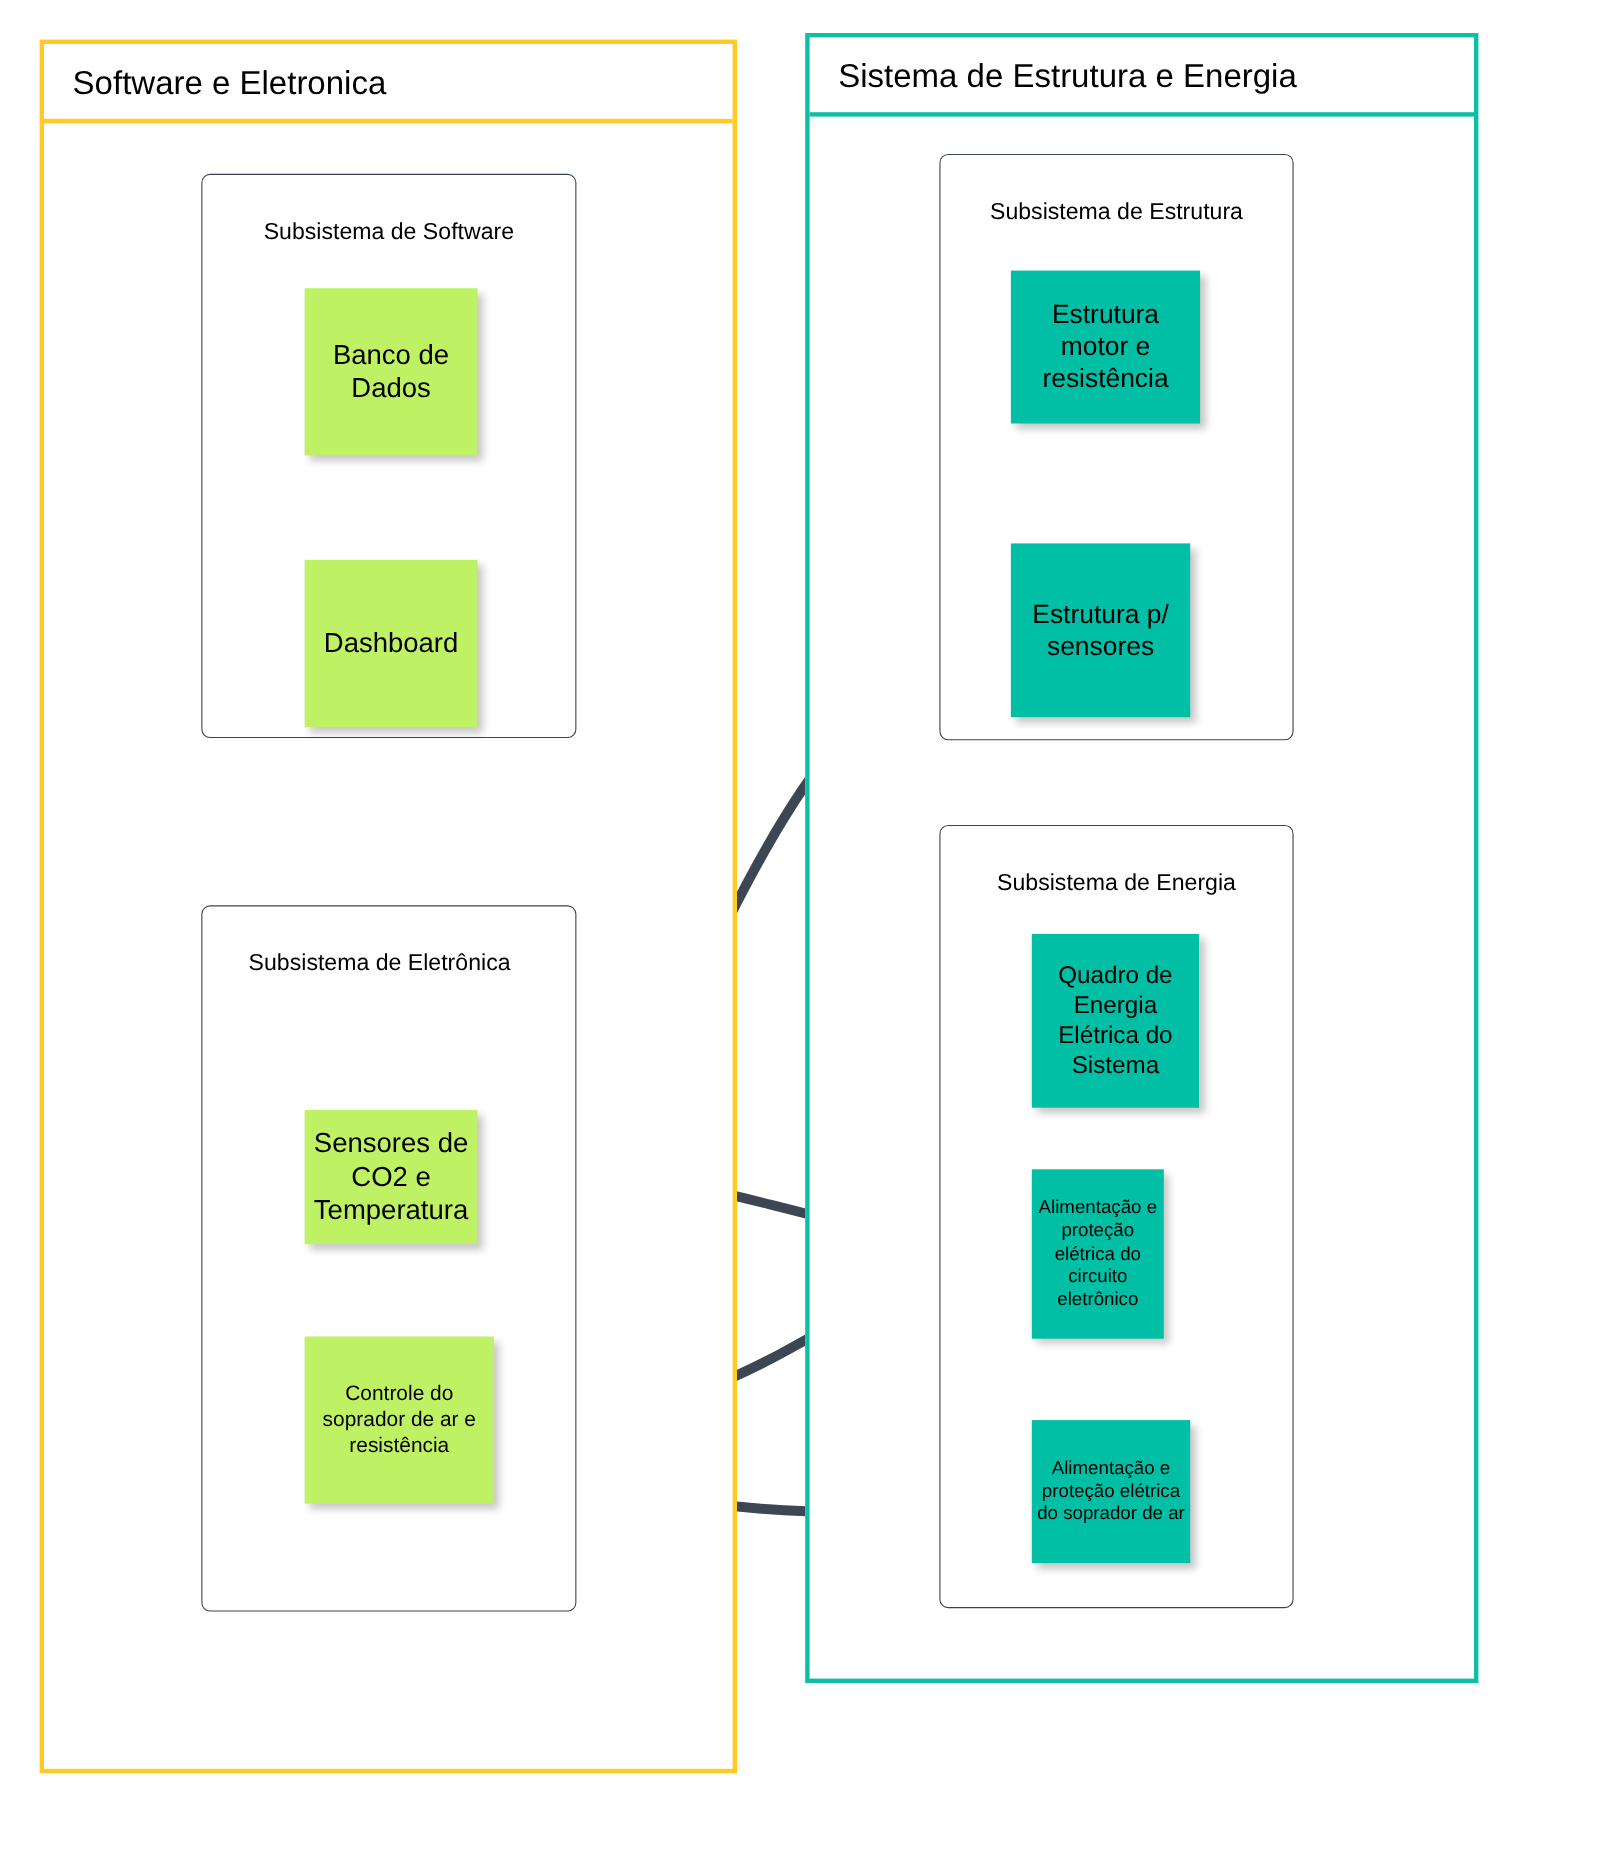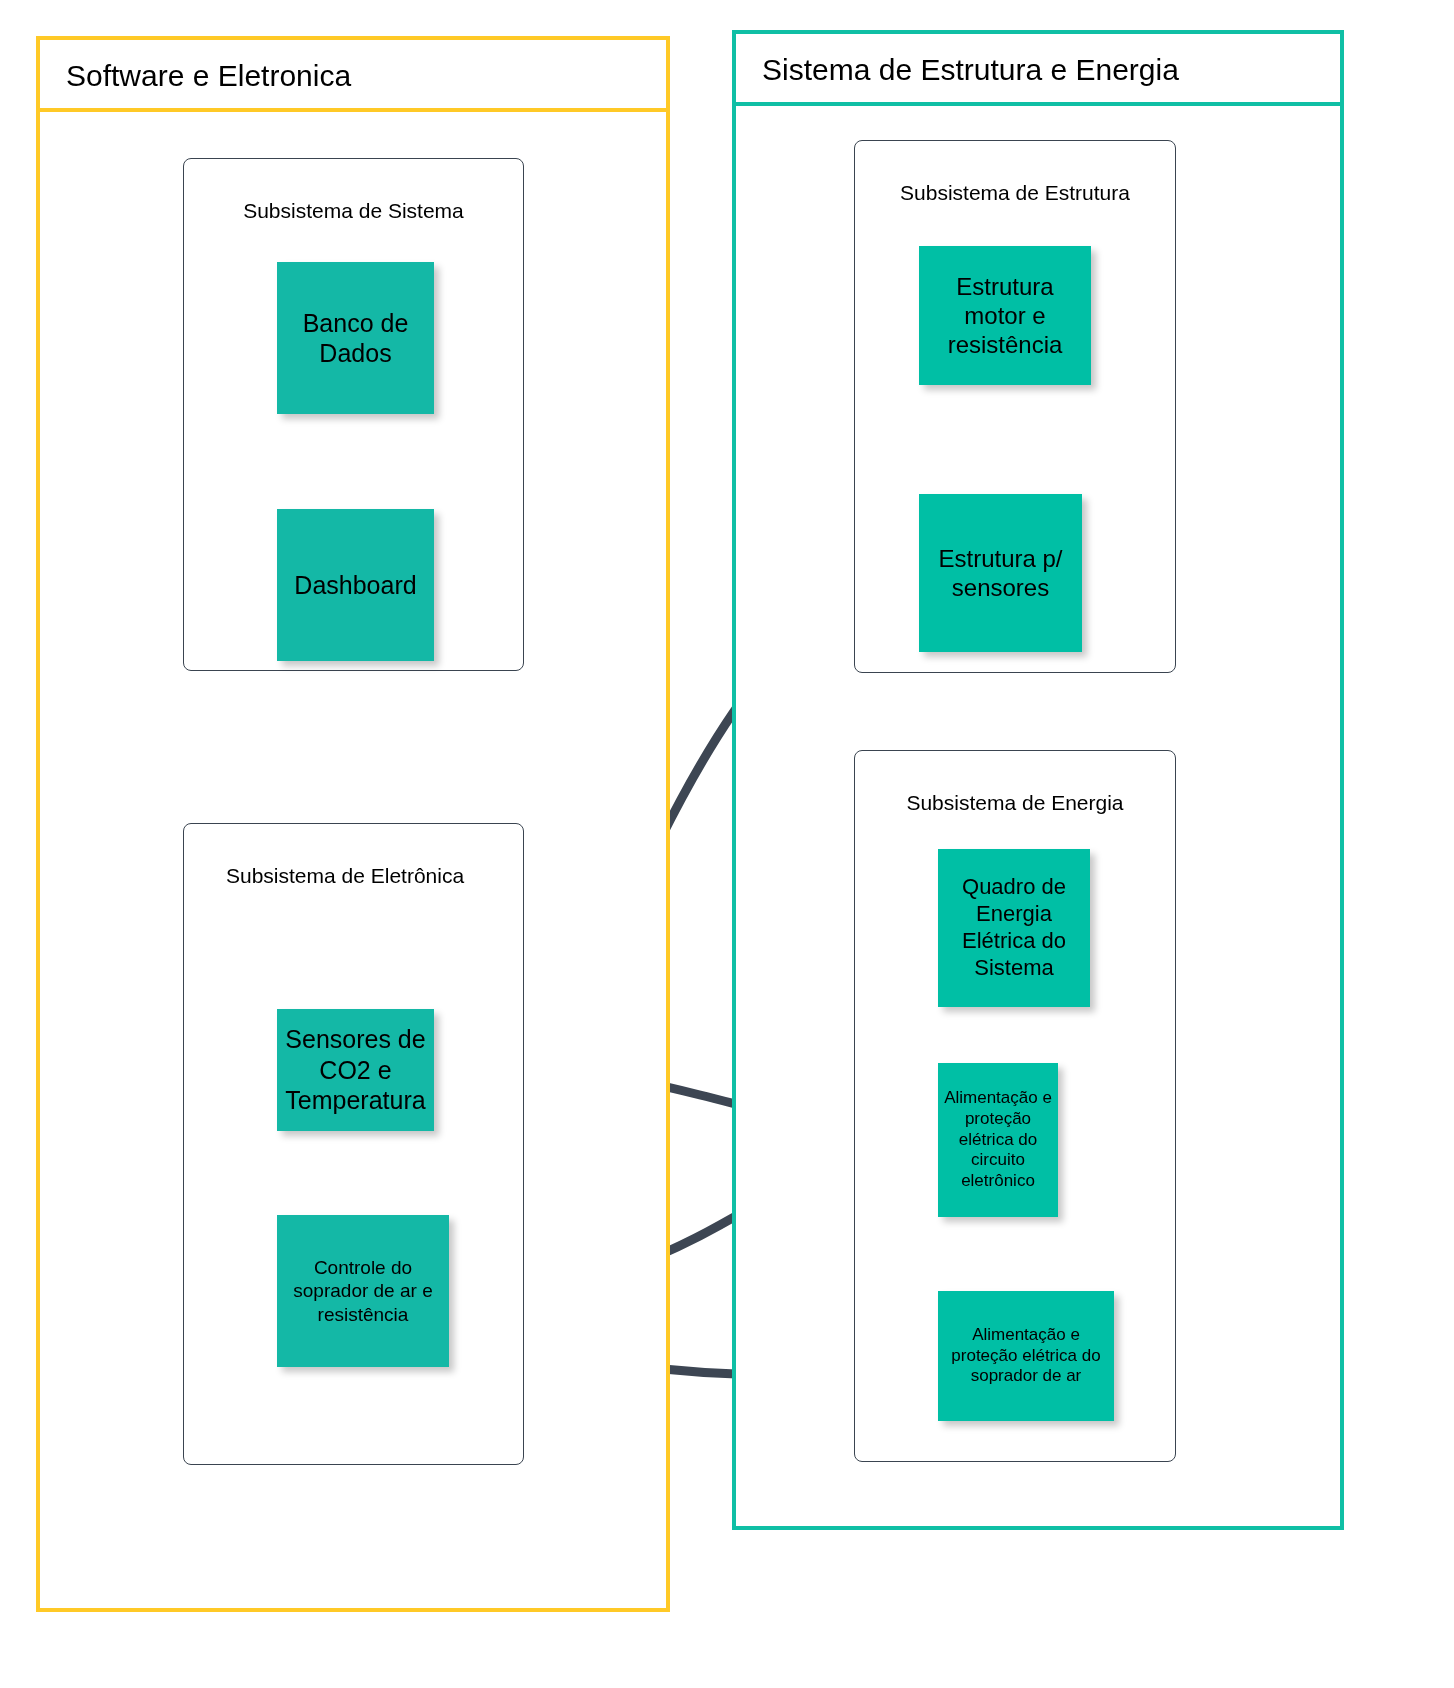--- a/index.html
+++ b/index.html
@@ -79,33 +79,33 @@
     position: absolute;
     display: flex;
     align-items: center;
     justify-content: center;
     text-align: center;
     color: #000000;
     box-shadow: 5px 5px 7px rgba(0,0,0,0.22);
     line-height: 1.22;
     padding: 4px;
   }
-  .node.yellow { background: #14b8a6; }
+  .node.yellow { background: #bef264; }
   .node.green  { background: #00BFA5; }
 
   #n-banco      { left: 277px; top: 262px;  width: 157px; height: 152px; font-size: 25px; }
   #n-dashboard  { left: 277px; top: 490px;  width: 157px; height: 152px; font-size: 25px; margin-top: 19px; }
   #n-sensores   { left: 277px; top: 1009px; width: 157px; height: 122px; font-size: 25px; }
   #n-controle   { left: 277px; top: 1215px; width: 172px; height: 152px; font-size: 19px; }
 
   #n-estr-motor { left: 919px; top: 246px;  width: 172px; height: 139px; font-size: 24px; }
   #n-estr-sens  { left: 919px; top: 494px;  width: 163px; height: 158px; font-size: 24px; }
   #n-quadro     { left: 938px; top: 849px;  width: 152px; height: 158px; font-size: 22px; }
   #n-alim-circ  { left: 938px; top: 1063px; width: 120px; height: 154px; font-size: 17px; }
-  #n-alim-sopr  { left: 938px; top: 1291px; width: 176px; height: 130px; font-size: 17px; }
+  #n-alim-sopr  { left: 938px; top: 1291px; width: 144px; height: 130px; font-size: 17px; }
 
   
   #edges {
     position: absolute;
     left: 0; top: 0;
     width: 1454px; height: 1688px;
     pointer-events: none;
   }
 </style>
 </head>
@@ -164,21 +164,21 @@
 
   <div class="group" id="group-software">
     <div class="group-title">Software e Eletronica</div>
   </div>
 
   <div class="group" id="group-energia">
     <div class="group-title">Sistema de Estrutura e Energia</div>
   </div>
 
   <div class="subsystem" id="sub-software">
-    <div class="subsystem-title">Subsistema de Sistema</div>
+    <div class="subsystem-title">Subsistema de Software</div>
   </div>
 
   <div class="subsystem" id="sub-eletronica">
     <div class="subsystem-title left-align">Subsistema de Eletrônica</div>
   </div>
 
   <div class="subsystem" id="sub-estrutura">
     <div class="subsystem-title">Subsistema de Estrutura</div>
   </div>
 

